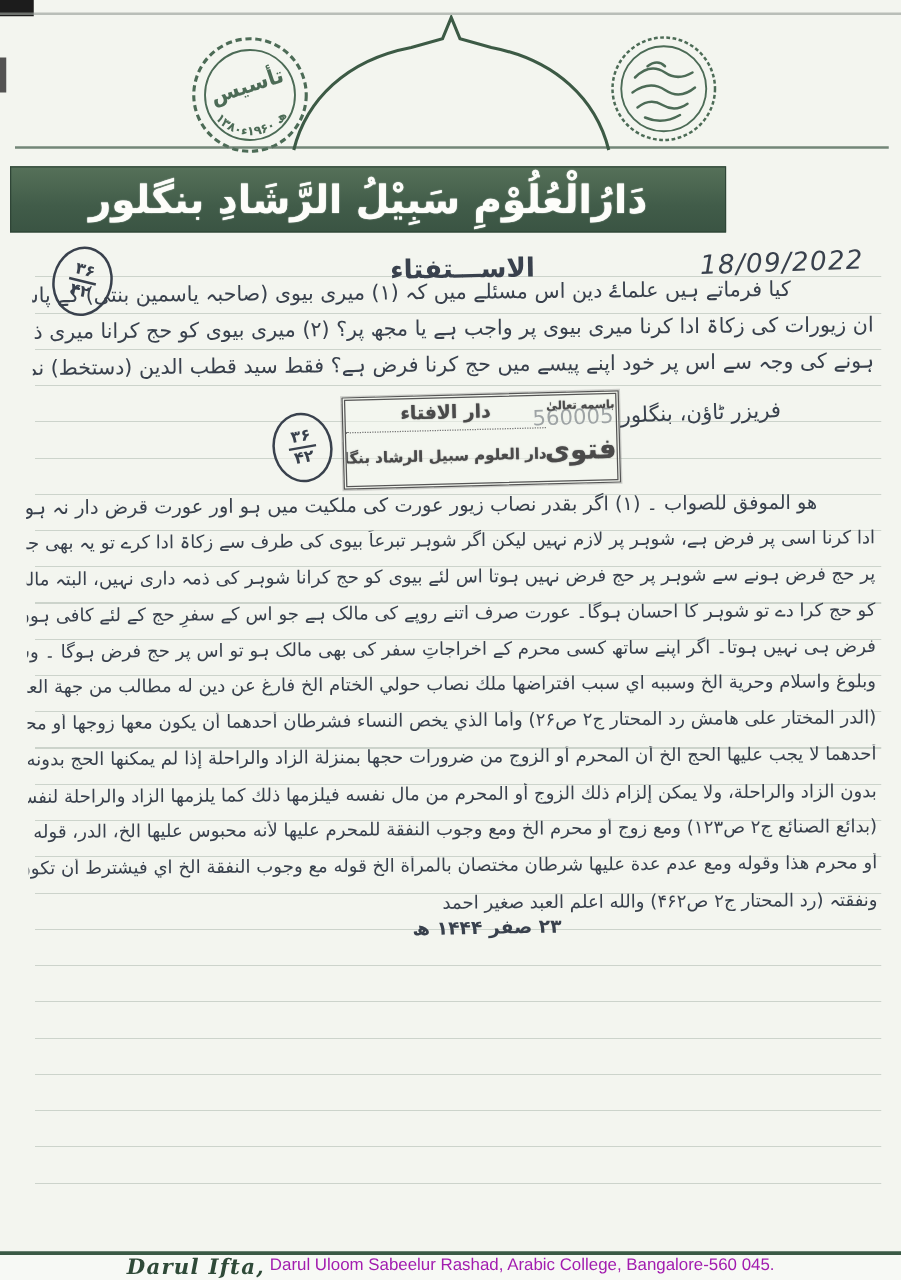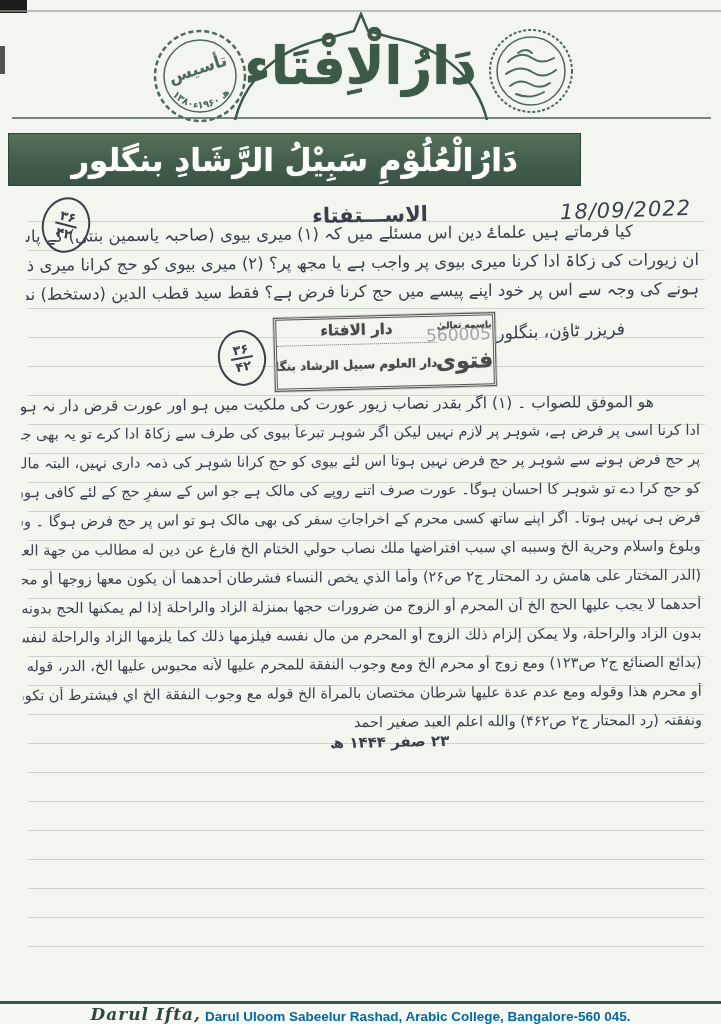--- a/index.html
+++ b/index.html
@@ -90,29 +90,29 @@
     text-shadow:0 0 1px #777;box-shadow:0 0 0 1px rgba(90,90,90,.25);
   }
   .stamp .bism{font-size:9px;text-align:center;padding-top:4px;font-weight:bold;}
   .stamp .s-title{font-size:15px;font-weight:bold;text-align:center;letter-spacing:6px;padding-top:2px;border-bottom:1px dotted #777;}
   .stamp .s-word{font-size:22px;font-weight:bold;text-align:center;line-height:38px;}
   .stamp .s-sub{font-size:12px;font-weight:bold;text-align:center;line-height:40px;letter-spacing:1px;white-space:nowrap;overflow:hidden;}
   
   .footer-rule{position:absolute;left:0;right:0;top:1001px;height:3px;background:#3a5a45;}
   .footer{
     position:absolute;left:0;right:0;top:1004px;bottom:0;background:#f7f9f5;
-    display:flex;align-items:flex-end;justify-content:center;gap:4px;
+    display:flex;align-items:flex-start;justify-content:center;gap:4px;
   }
   .footer .script{
     font-family:"DejaVu Serif",serif;font-style:italic;font-weight:bold;
     font-size:17px;color:#2f4a38;letter-spacing:1px;
   }
   .footer .addr{
     font-family:"Liberation Sans","DejaVu Sans",sans-serif;font-size:13.5px;
-    color:#0369a1;font-weight:bold;
+    color:#a21caf;font-weight:normal;
   }
   svg{display:block;}
 </style>
 </head>
 <body>
 
 <div class="paper">
 
   <div class="scan-corner"></div>
   <div class="scan-topline"></div>
@@ -143,21 +143,20 @@
       </g>
     </svg>
   </div>
 
   <div class="baseline-rule"></div>
   <div class="arch-wrap">
     <svg width="256" height="110" viewBox="0 0 256 110">
       <path d="M2 108 C12 68 44 36 96 26 L121 19 L128 2 L135 19 L160 26 C212 36 244 68 254 108" fill="none" stroke="#3c5a45" stroke-width="2.5"></path>
     </svg>
   </div>
-  <div class="main-title hand">دَارُالْاِفْتَاء</div>
 
   <div class="banner">
     <span class="banner-text">دَارُالْعُلُوْمِ سَبِيْلُ الرَّشَادِ بنگلور</span>
   </div>
 
   <div class="rules"></div>
 
   <div class="hw-date ink">18/09/2022</div>
 
   <div class="hw-title ink hand">الاســـتفتاء</div>

